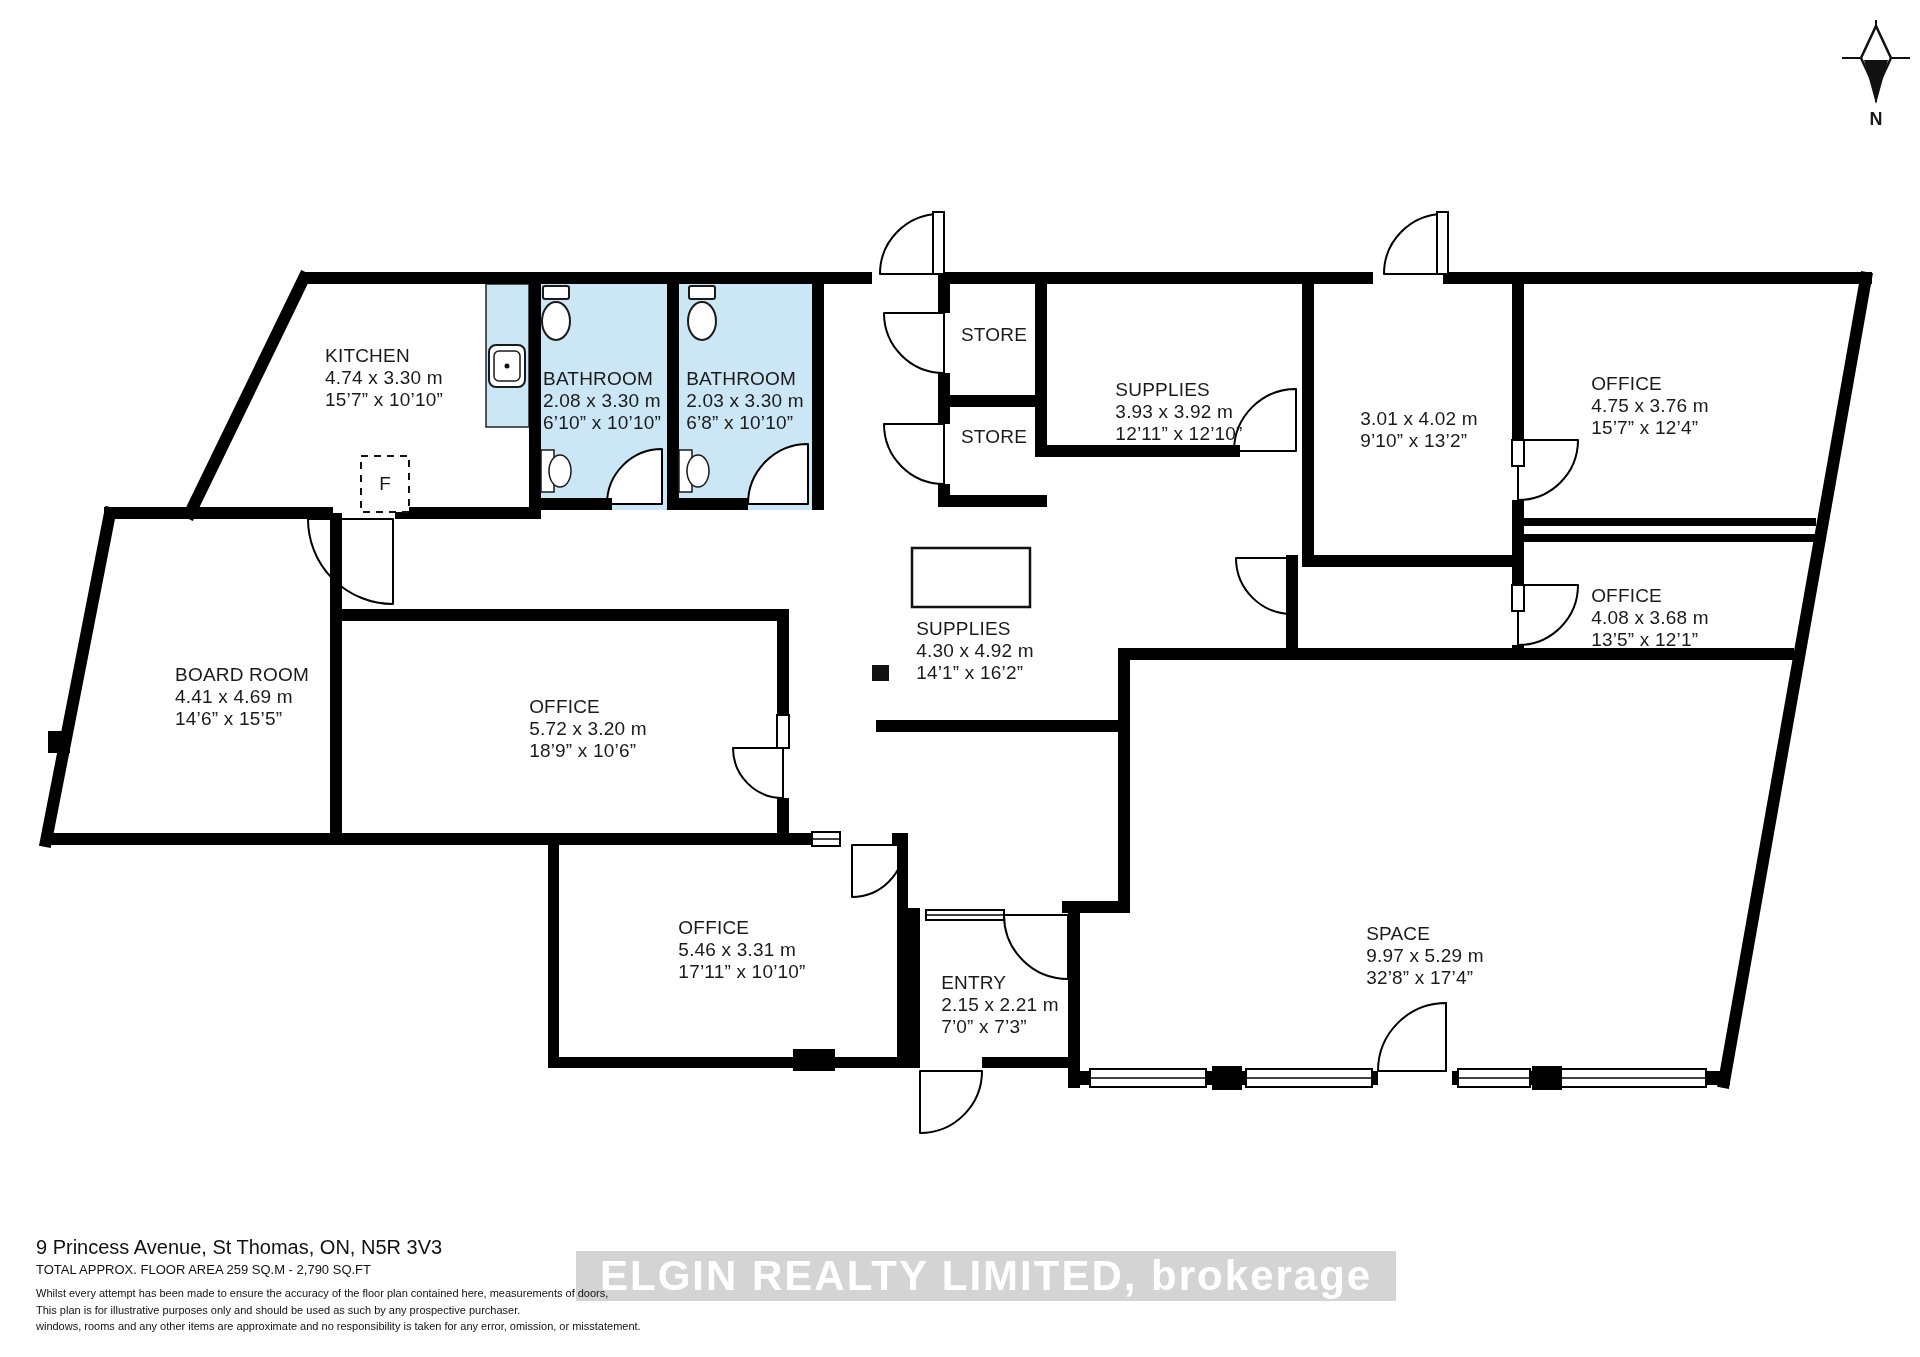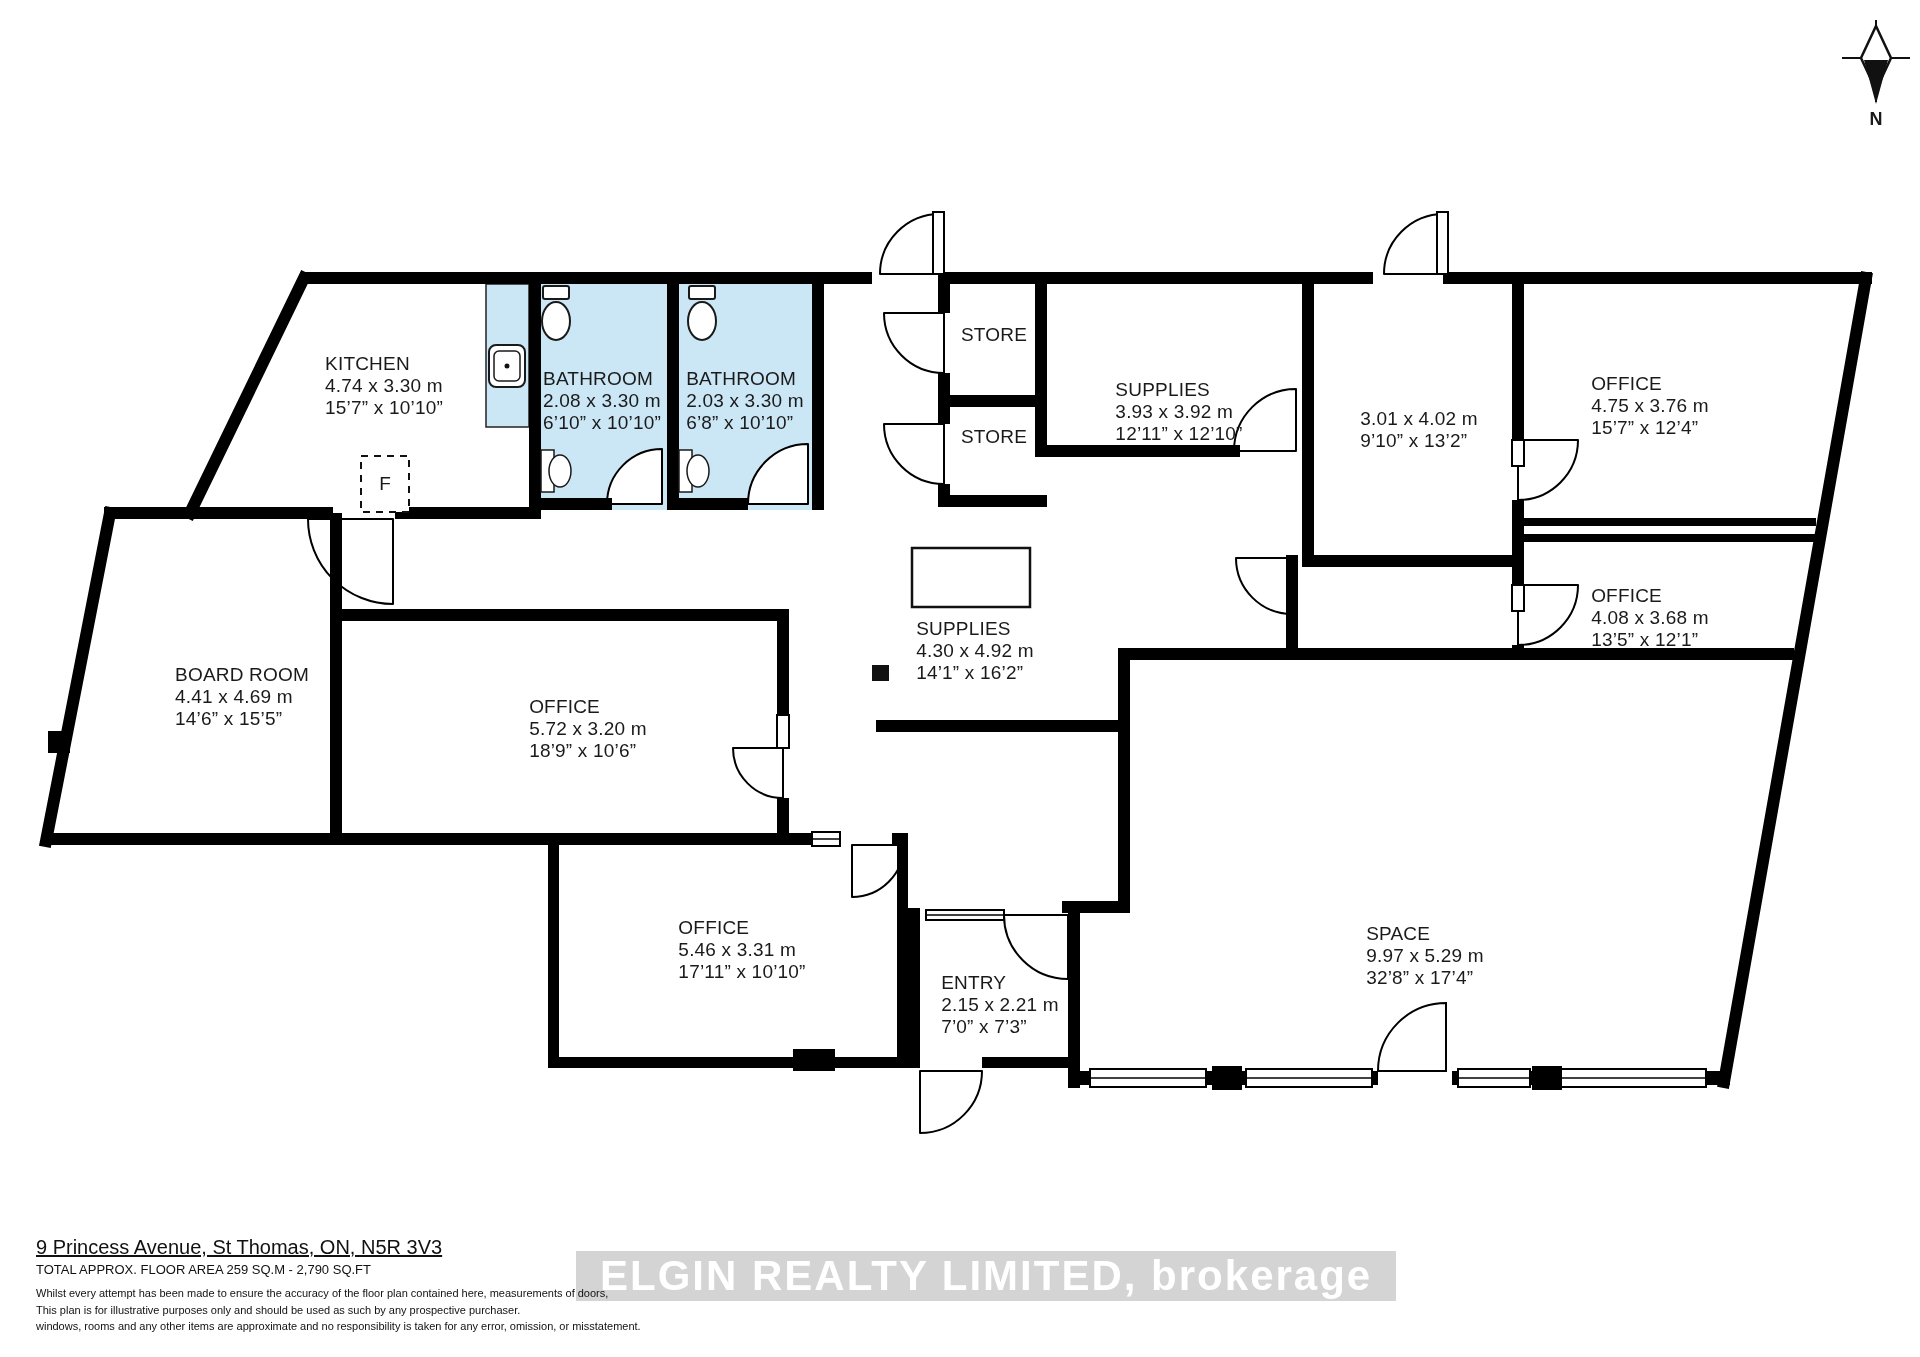--- a/index.html
+++ b/index.html
@@ -7,21 +7,21 @@
   #stage{position:relative;width:1920px;height:1357px;background:#fff;overflow:hidden;
          font-family:"Liberation Sans",sans-serif;}
   #plan-svg{position:absolute;left:0;top:0;}
   .room-label{position:absolute;transform:translate(-50%,-50%);
     font-size:19px;line-height:22px;color:#1a1a1a;white-space:nowrap;letter-spacing:.2px;z-index:3;}
   .room-label span{display:block;}
   .small-label{position:absolute;transform:translate(-50%,-50%);font-size:19px;color:#1a1a1a;z-index:3;}
   .watermark{position:absolute;left:576px;top:1251px;z-index:1;background:#d4d4d4;color:#ffffff;
     font-weight:bold;font-size:42px;line-height:50px;padding:0 24px;letter-spacing:2px;white-space:nowrap;}
   .footer{position:absolute;left:36px;z-index:2;color:#111;white-space:nowrap;}
-  .addr{top:1236px;font-size:20px;text-decoration:underline;}
+  .addr{top:1236px;font-size:20px;}
   .total{top:1262px;font-size:13px;}
   .disc{top:1285px;font-size:11px;line-height:16.5px;}
 </style>
 </head>
 <body>
 
 <div id="stage">
 
   <div class="watermark">ELGIN REALTY LIMITED, brokerage</div>
 
@@ -159,21 +159,21 @@
     </g>
 
     <g>
       <line x1="1876" y1="20" x2="1876" y2="102" stroke="#111" stroke-width="2"></line>
       <line x1="1842" y1="58" x2="1910" y2="58" stroke="#111" stroke-width="2"></line>
       <path d="M1876,26 L1891,58 L1876,90 L1861,58 Z" fill="#fff" stroke="#111" stroke-width="2.5"></path>
       <path d="M1864,60 L1888,60 L1876,104 Z" fill="#111"></path>
     </g>
   </svg>
 
-  <div class="room-label" style="left:384px;top:386px">
+  <div class="room-label" style="left:384px;top:378px">
     <span>KITCHEN</span>
     <span>4.74 x 3.30 m</span>
     <span>15’7” x 10’10”</span>
   </div>
   <div class="room-label" style="left:602px;top:401px">
     <span>BATHROOM</span>
     <span>2.08 x 3.30 m</span>
     <span>6’10” x 10’10”</span>
   </div>
   <div class="room-label" style="left:745px;top:401px">

